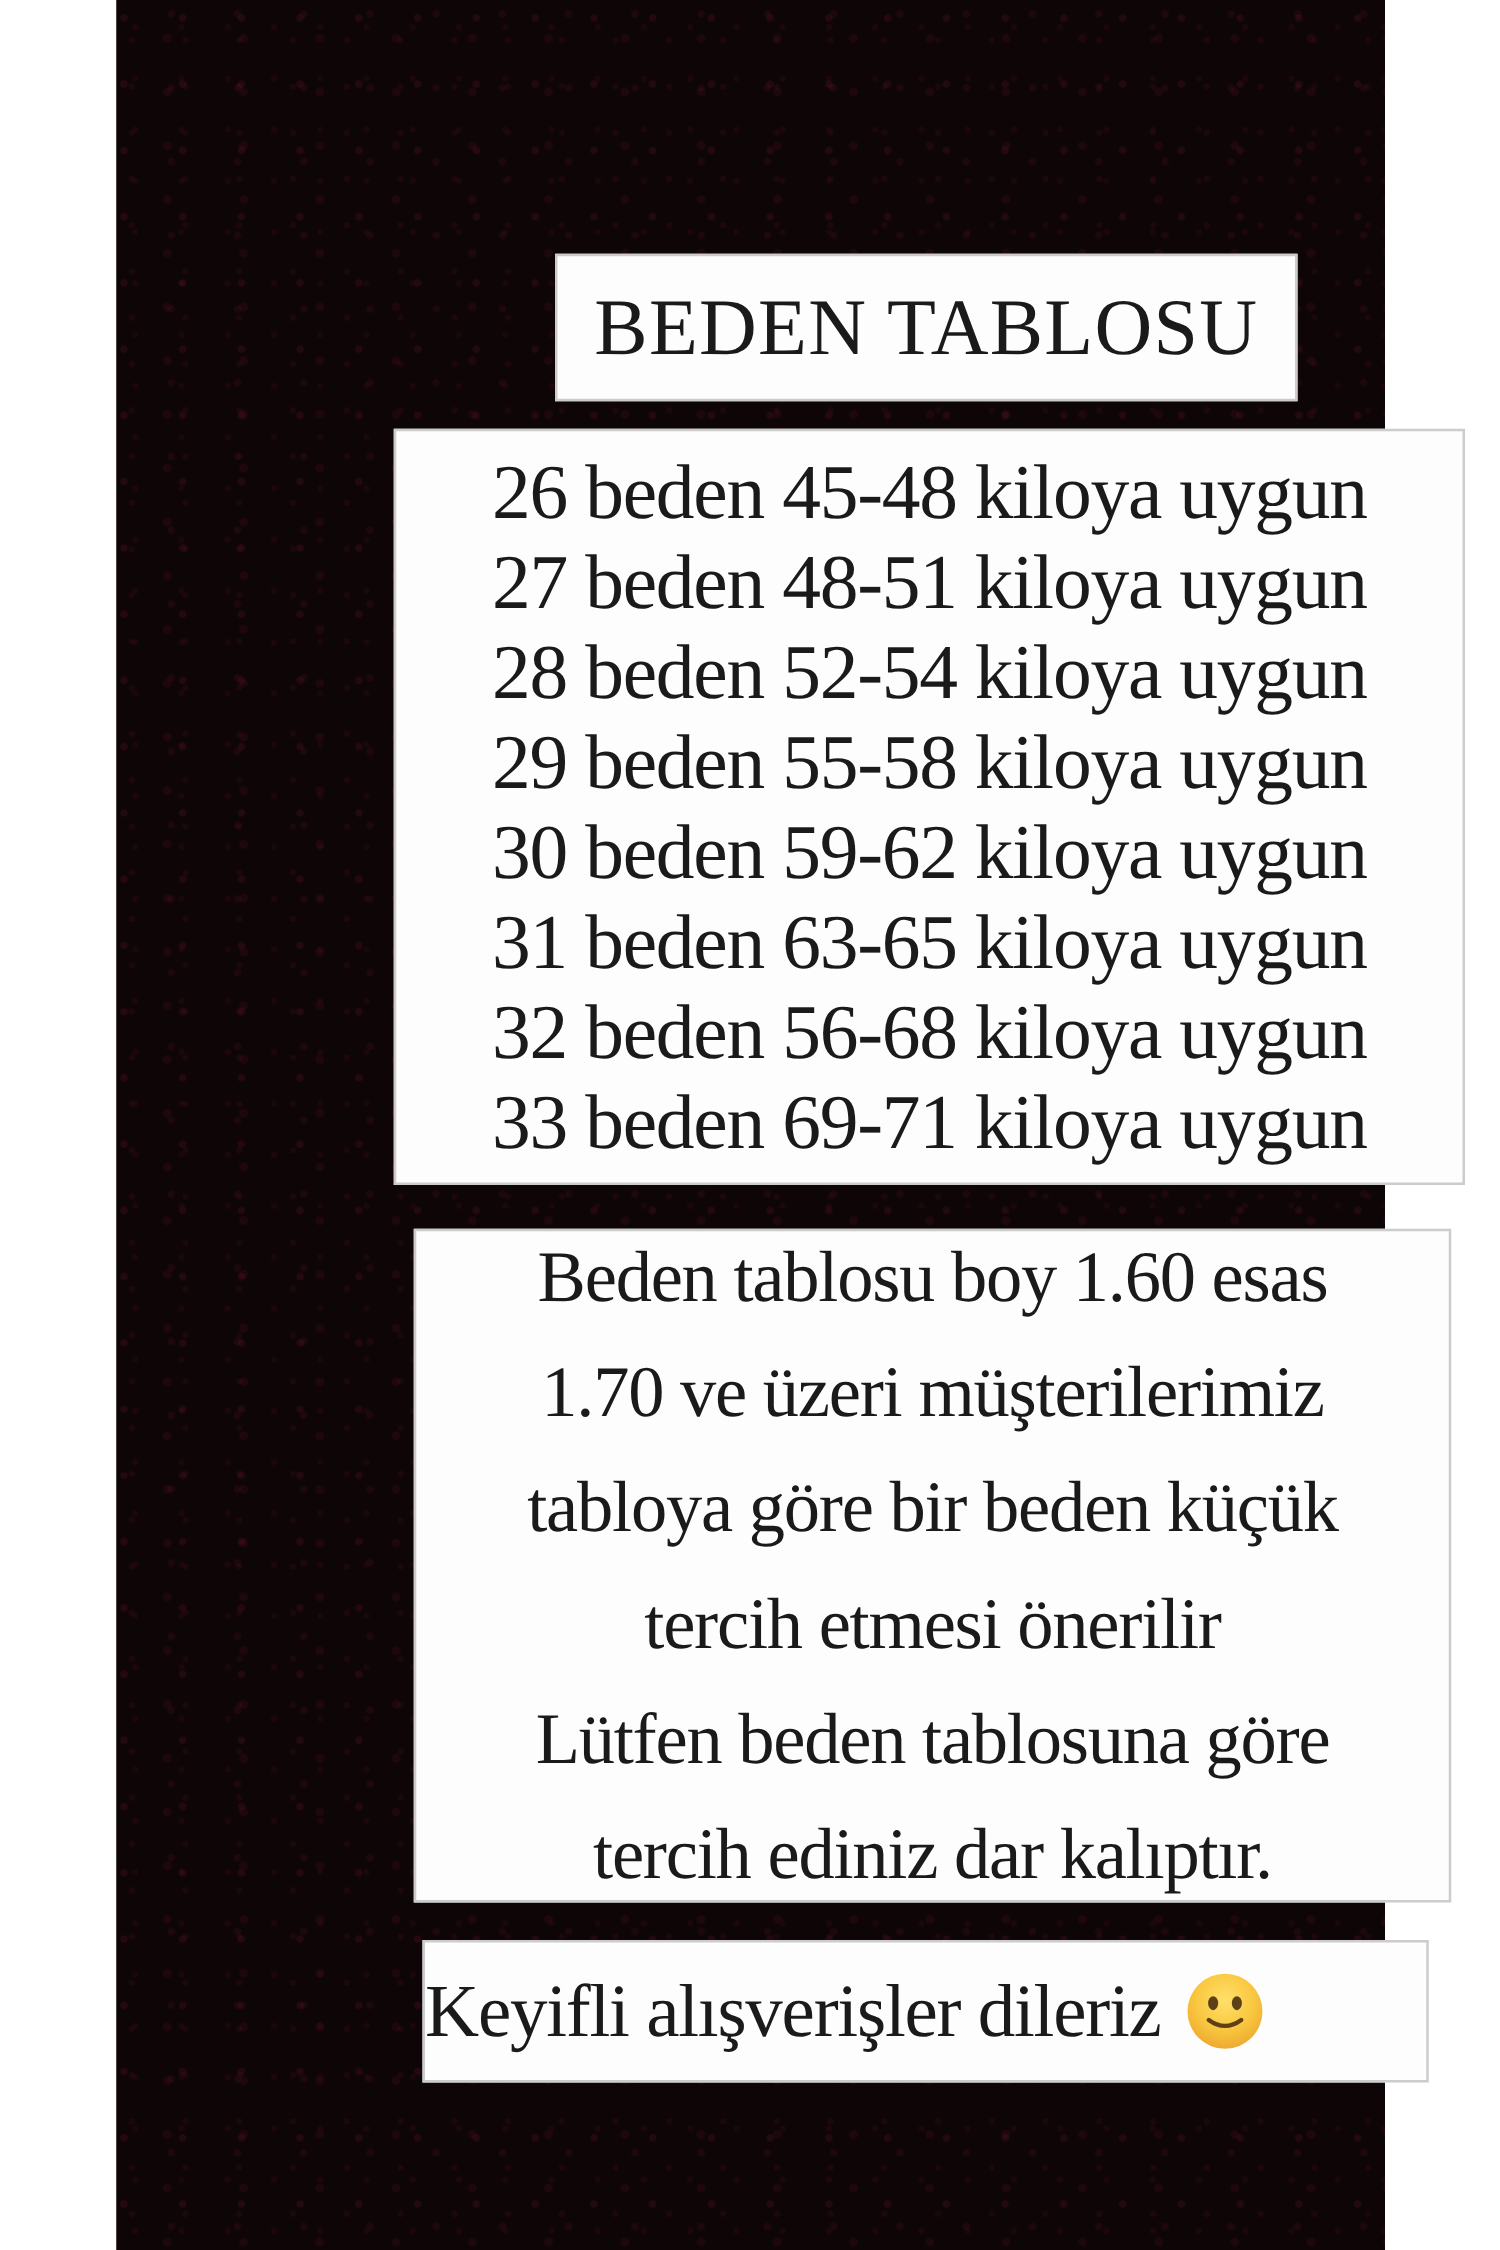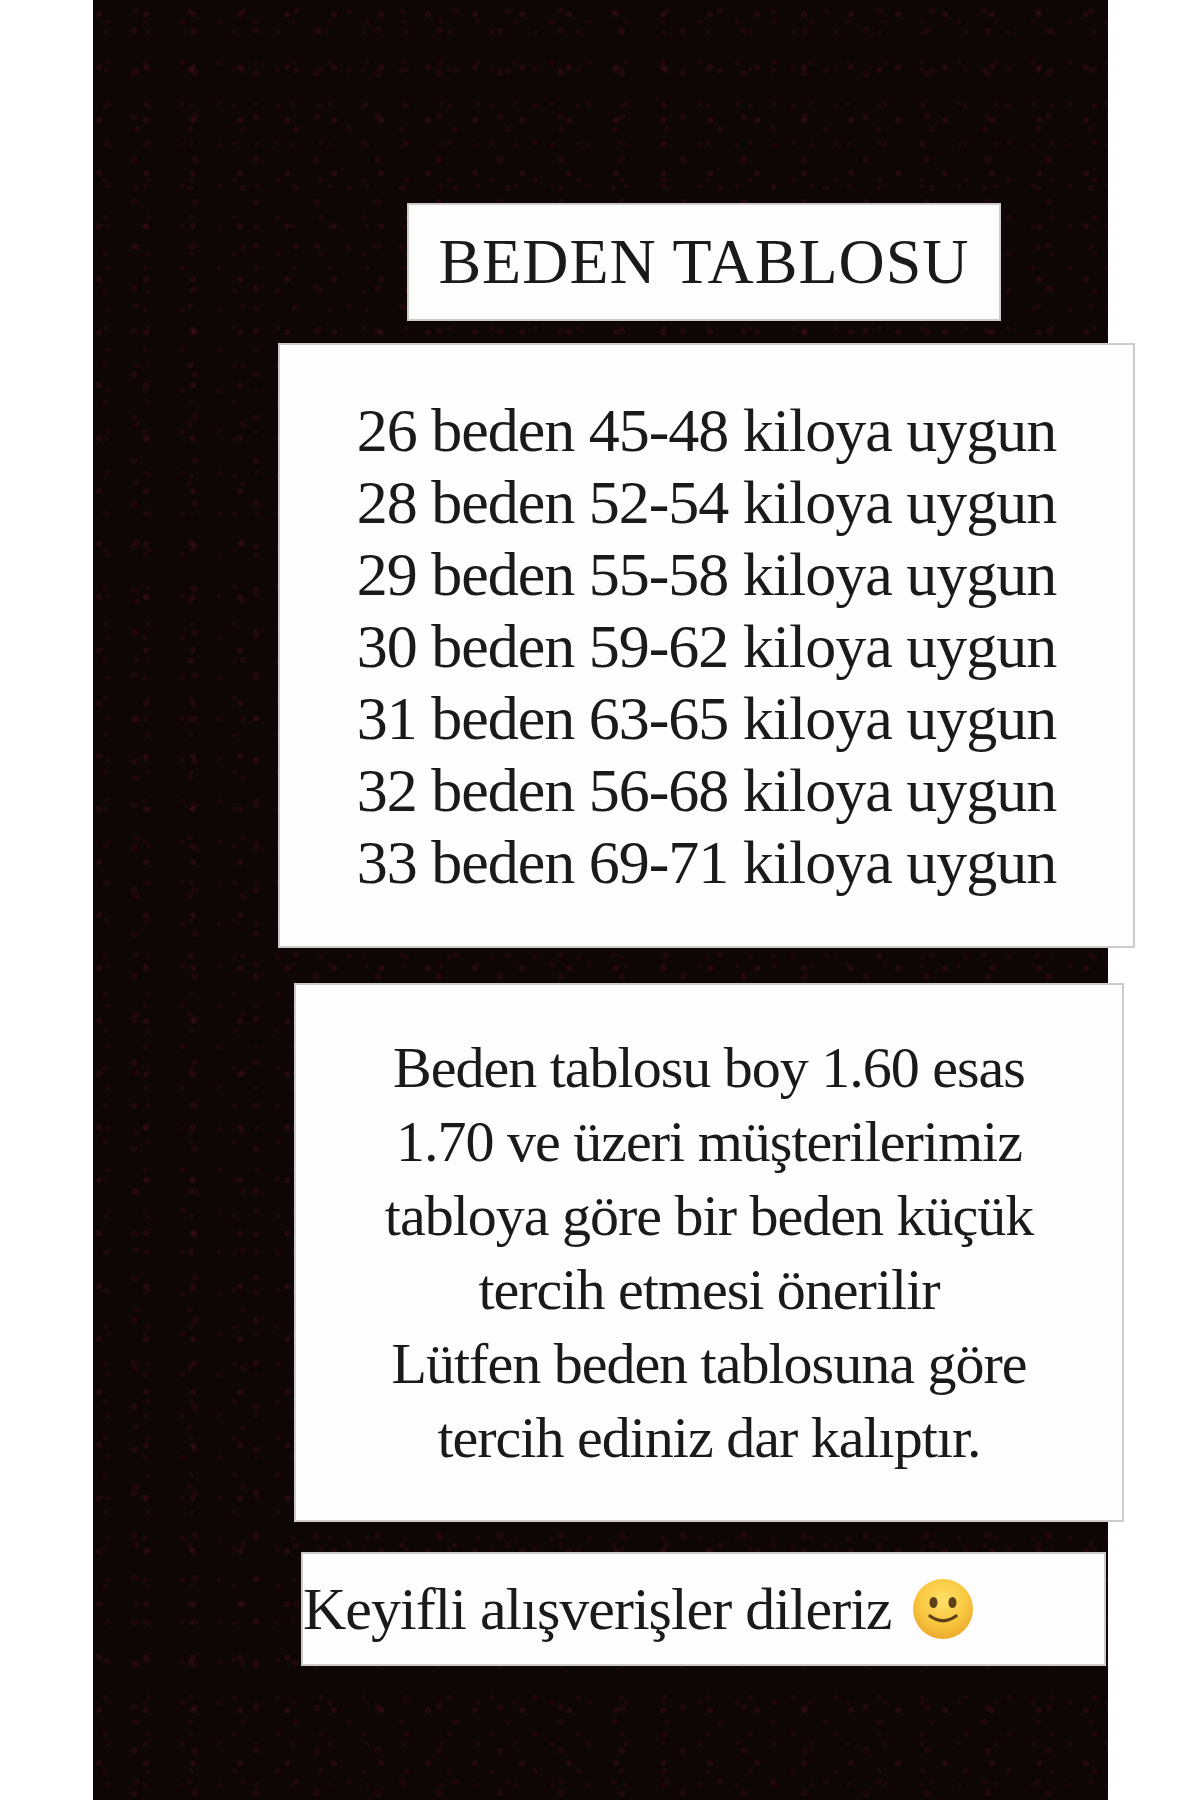--- a/index.html
+++ b/index.html
@@ -31,20 +31,21 @@
       radial-gradient(circle at 29% 87%, rgba(130,25,50,0.12) 0 2px, transparent 3px);
     background-size: 47px 53px, 61px 43px, 37px 41px, 53px 59px, 43px 37px;
   }
 
   .panel {
     position: absolute;
     background: #fdfdfd;
     border: 2px solid #cccccc;
     box-sizing: border-box;
     color: #1a1a1a;
+    margin-left: 37px;
   }
 
   .title-panel {
     left: 314px;
     top: 203px;
     width: 594px;
     height: 118px;
     display: flex;
     align-items: center;
     justify-content: center;
@@ -73,21 +74,21 @@
     text-align: center;
   }
 
   .note-panel {
     left: 201px;
     top: 983px;
     width: 830px;
     height: 539px;
     display: flex;
     flex-direction: column;
-    justify-content: center;
+    justify-content: space-between;
     align-items: center;
   }
   .note-line {
     font-size: 58px;
     line-height: 74px;
     letter-spacing: -1px;
     white-space: nowrap;
     text-align: center;
   }
 
@@ -116,20 +117,21 @@
 <body>
 
 <div class="photo">
 
   <div class="panel title-panel">
     <span class="title-text">BEDEN TABLOSU</span>
   </div>
 
   <div class="panel size-panel">
     <div class="size-row">26 beden 45-48 kiloya uygun</div>
+    <div class="size-row">27 beden 48-51 kiloya uygun</div>
     <div class="size-row">28 beden 52-54 kiloya uygun</div>
     <div class="size-row">29 beden 55-58 kiloya uygun</div>
     <div class="size-row">30 beden 59-62 kiloya uygun</div>
     <div class="size-row">31 beden 63-65 kiloya uygun</div>
     <div class="size-row">32 beden 56-68 kiloya uygun</div>
     <div class="size-row">33 beden 69-71 kiloya uygun</div>
   </div>
 
   <div class="panel note-panel">
     <div class="note-line">Beden tablosu boy 1.60 esas</div>

